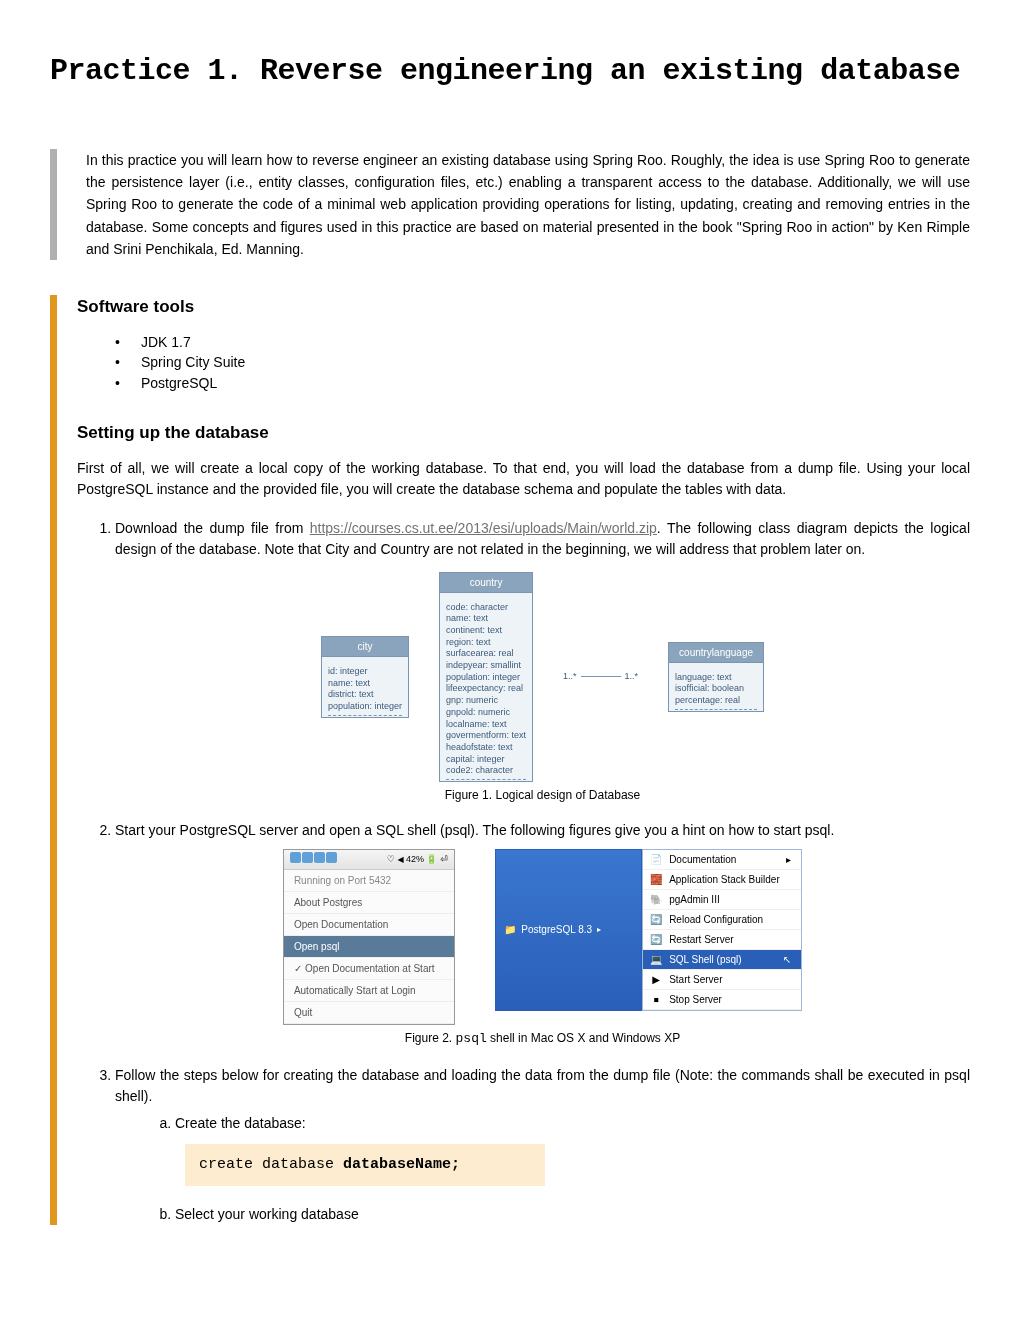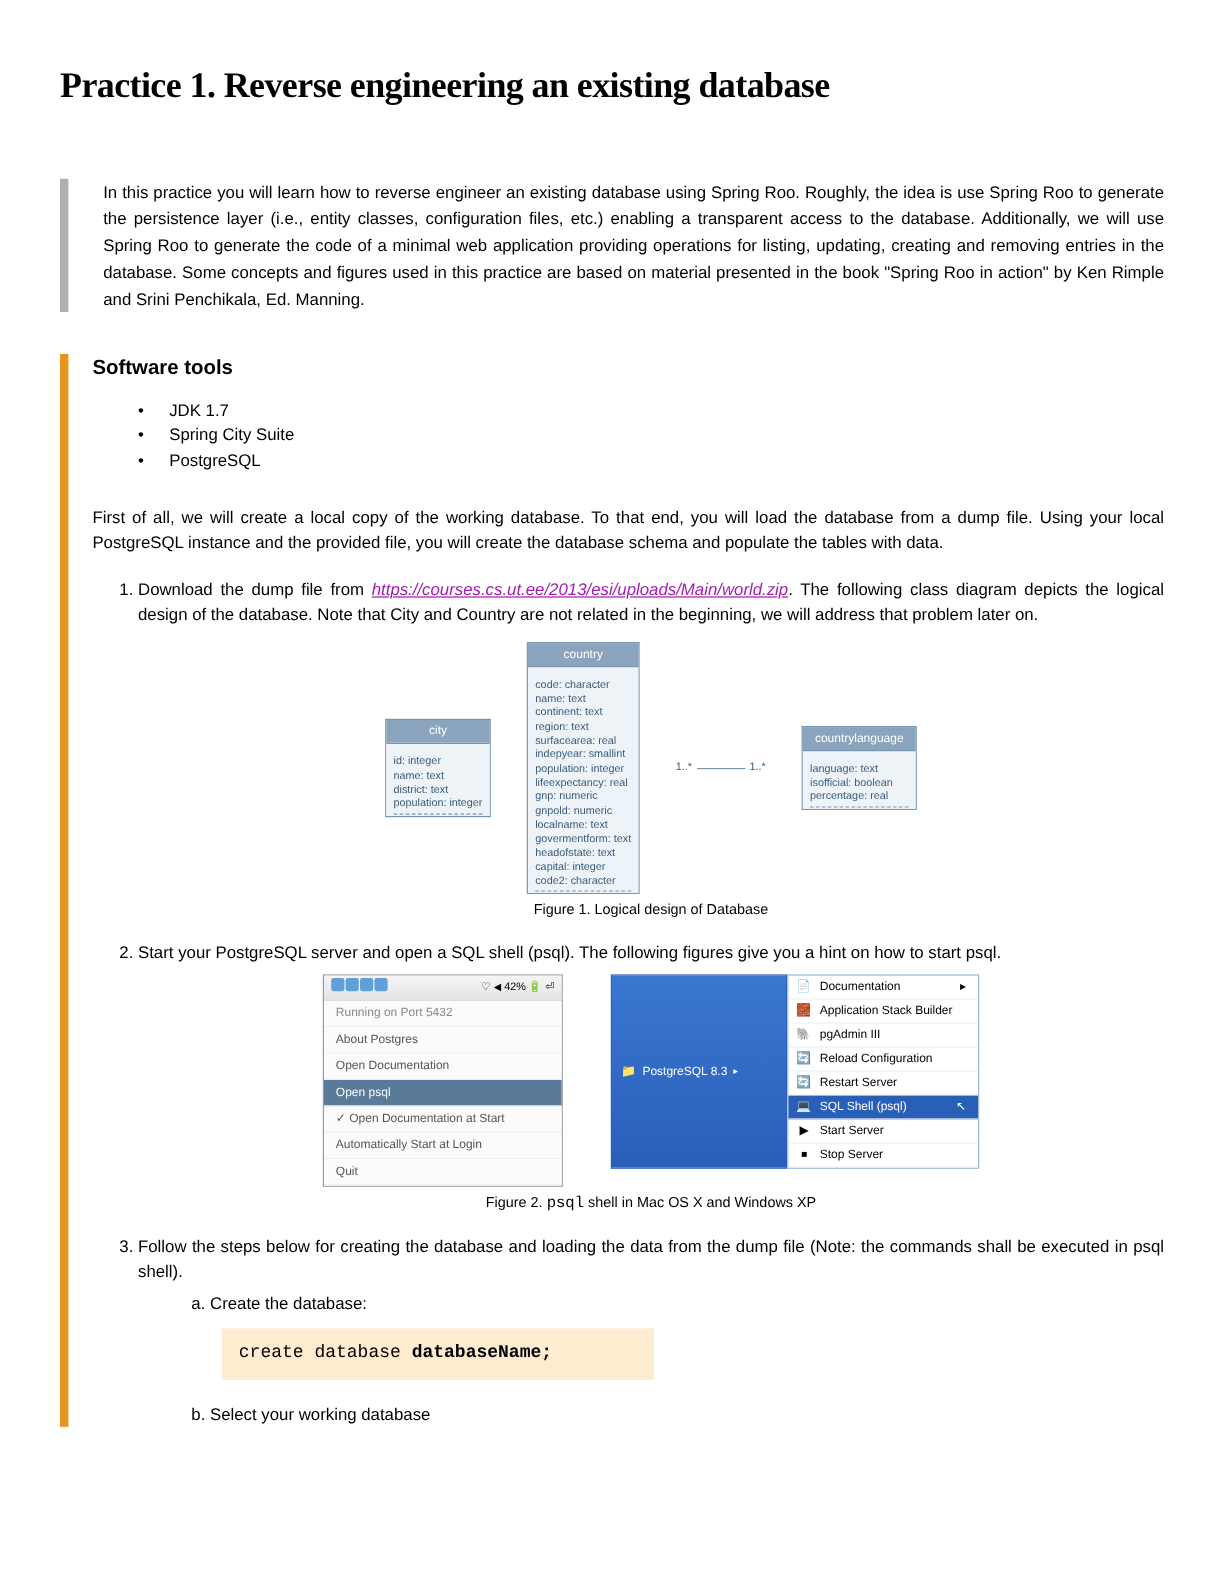--- a/index.html
+++ b/index.html
@@ -1,39 +1,39 @@
 <!DOCTYPE html>
 <html><head>
 <meta charset="utf-8">
 <style>
 * { box-sizing: border-box; margin: 0; padding: 0; }
 body { font-family: Arial, Helvetica, sans-serif; font-size: 14px; color: #000; background: #fff; width: 1020px; padding: 50px 50px 40px 50px; line-height: 1.45; }
-h1 { font-family: Liberation Serif, serif; font-size: 30px; font-weight: bold; margin-bottom: 55px; letter-spacing: -0.5px; }
+h1 { font-family: Liberation Mono, monospace; font-size: 30px; font-weight: bold; margin-bottom: 55px; letter-spacing: -0.5px; }
 .intro-block { border-left: 7px solid #b0b0b0; padding-left: 29px; margin-bottom: 35px; text-align: justify; }
 .intro-block p { line-height: 1.6; }
 .orange-block { border-left: 7px solid #e4951b; padding-left: 20px; }
 h2 { font-family: "Century Gothic", Arial, sans-serif; font-size: 17px; font-weight: bold; margin-bottom: 12px; }
 .sw { margin-bottom: 28px; }
 .bullets { list-style: none; margin-left: 38px; }
 .bullets li::before { content: "•"; display: inline-block; width: 26px; }
 .body-p { text-align: justify; margin-bottom: 18px; line-height: 1.5; }
 ol.steps { list-style: decimal; margin-left: 38px; }
 ol.steps > li { margin-bottom: 10px; text-align: justify; line-height: 1.5; }
-a.link { color: #a21caf; text-decoration: underline; font-style: italic; }
+a.link { color: #737373; text-decoration: underline; }
 .diagram-row { display: flex; justify-content: center; gap: 30px; align-items: center; margin: 12px 0 4px; }
 .erd-box { border: 1px solid #7a95b0; font-size: 9px; font-family: Arial, sans-serif; color: #3a5a7a; background: #eef3f8; }
 .erd-title { background: #8aa4bd; color: #fff; text-align: center; padding: 2px 10px; font-size: 10px; }
 .erd-body { border-top: 1px solid #7a95b0; padding: 9px 6px 1px; background: #eef3f8; }
 .erd-body div { white-space: nowrap; line-height: 1.3; }
 .erd-dashed { border-bottom: 1px dashed #7a95b0; height: 1px; margin-top: 2px; }
 .rel { font-size: 9px; color: #3a5a7a; display: flex; align-items: center; gap: 4px; }
 .rel .line { width: 40px; border-top: 1px solid #7a95b0; }
 .caption { font-family: "Century Gothic", Arial, sans-serif; font-size: 12px; text-align: center; margin: 4px 0 16px; }
 .screenshots { display: flex; justify-content: center; gap: 40px; margin: 8px 0 2px; align-items: flex-start; }
-.mac-menu { width: 200px; border: 1px solid #999; font-size: 10px; font-family: Arial, sans-serif; }
+.mac-menu { width: 172px; border: 1px solid #999; font-size: 10px; font-family: Arial, sans-serif; }
 .mac-top { background: linear-gradient(#f5f5f5,#e4e4e4); padding: 2px 6px; display: flex; justify-content: space-between; align-items: center; border-bottom: 1px solid #ccc; font-size: 9px; }
 .mac-icons span { display:inline-block; width:11px; height:11px; border-radius:2px; background:#60a0d8; margin-right:1px; }
 .mac-row { padding: 3px 10px; background: #fbfbfb; border-bottom: 1px solid #eee; color: #555; }
 .mac-row.gray { color: #888; font-size: 10px; }
 .mac-row.sel { background: #5a7a99; color: #fff; }
 .mac-row.chk::before { content: "✓ "; }
 .win-wrap { display: flex; font-size: 10px; font-family: Tahoma, Arial, sans-serif; }
 .win-btn { background: linear-gradient(#3a77d0,#2a5fb8); color: #fff; padding: 3px 40px 3px 8px; border: 1px solid #2a5fb8; display: flex; align-items: center; gap: 5px; }
 .win-btn .tri { font-size: 8px; }
 .win-sub { border: 1px solid #9cb7d8; background: #fff; min-width: 160px; }
@@ -60,20 +60,21 @@
 
   <div class="sw">
     <h2>Software tools</h2>
     <ul class="bullets">
       <li>JDK 1.7</li>
       <li>Spring City Suite</li>
       <li>PostgreSQL</li>
     </ul>
   </div>
 
+  <h2>Setting up the database</h2>
   <p class="body-p">First of all, we will create a local copy of the working database. To that end, you will load the database from a dump file. Using your local PostgreSQL instance and the provided file, you will create the database schema and populate the tables with data.</p>
 
   <ol class="steps">
     <li>
       <span>Download the dump file from </span><a class="link">https://courses.cs.ut.ee/2013/esi/uploads/Main/world.zip</a><span>. The following class diagram depicts the logical design of the database. Note that City and Country are not related in the beginning, we will address that problem later on.</span>
 
       <div class="diagram-row">
         <div class="erd-box">
           <div class="erd-title">city</div>
           <div class="erd-body">

